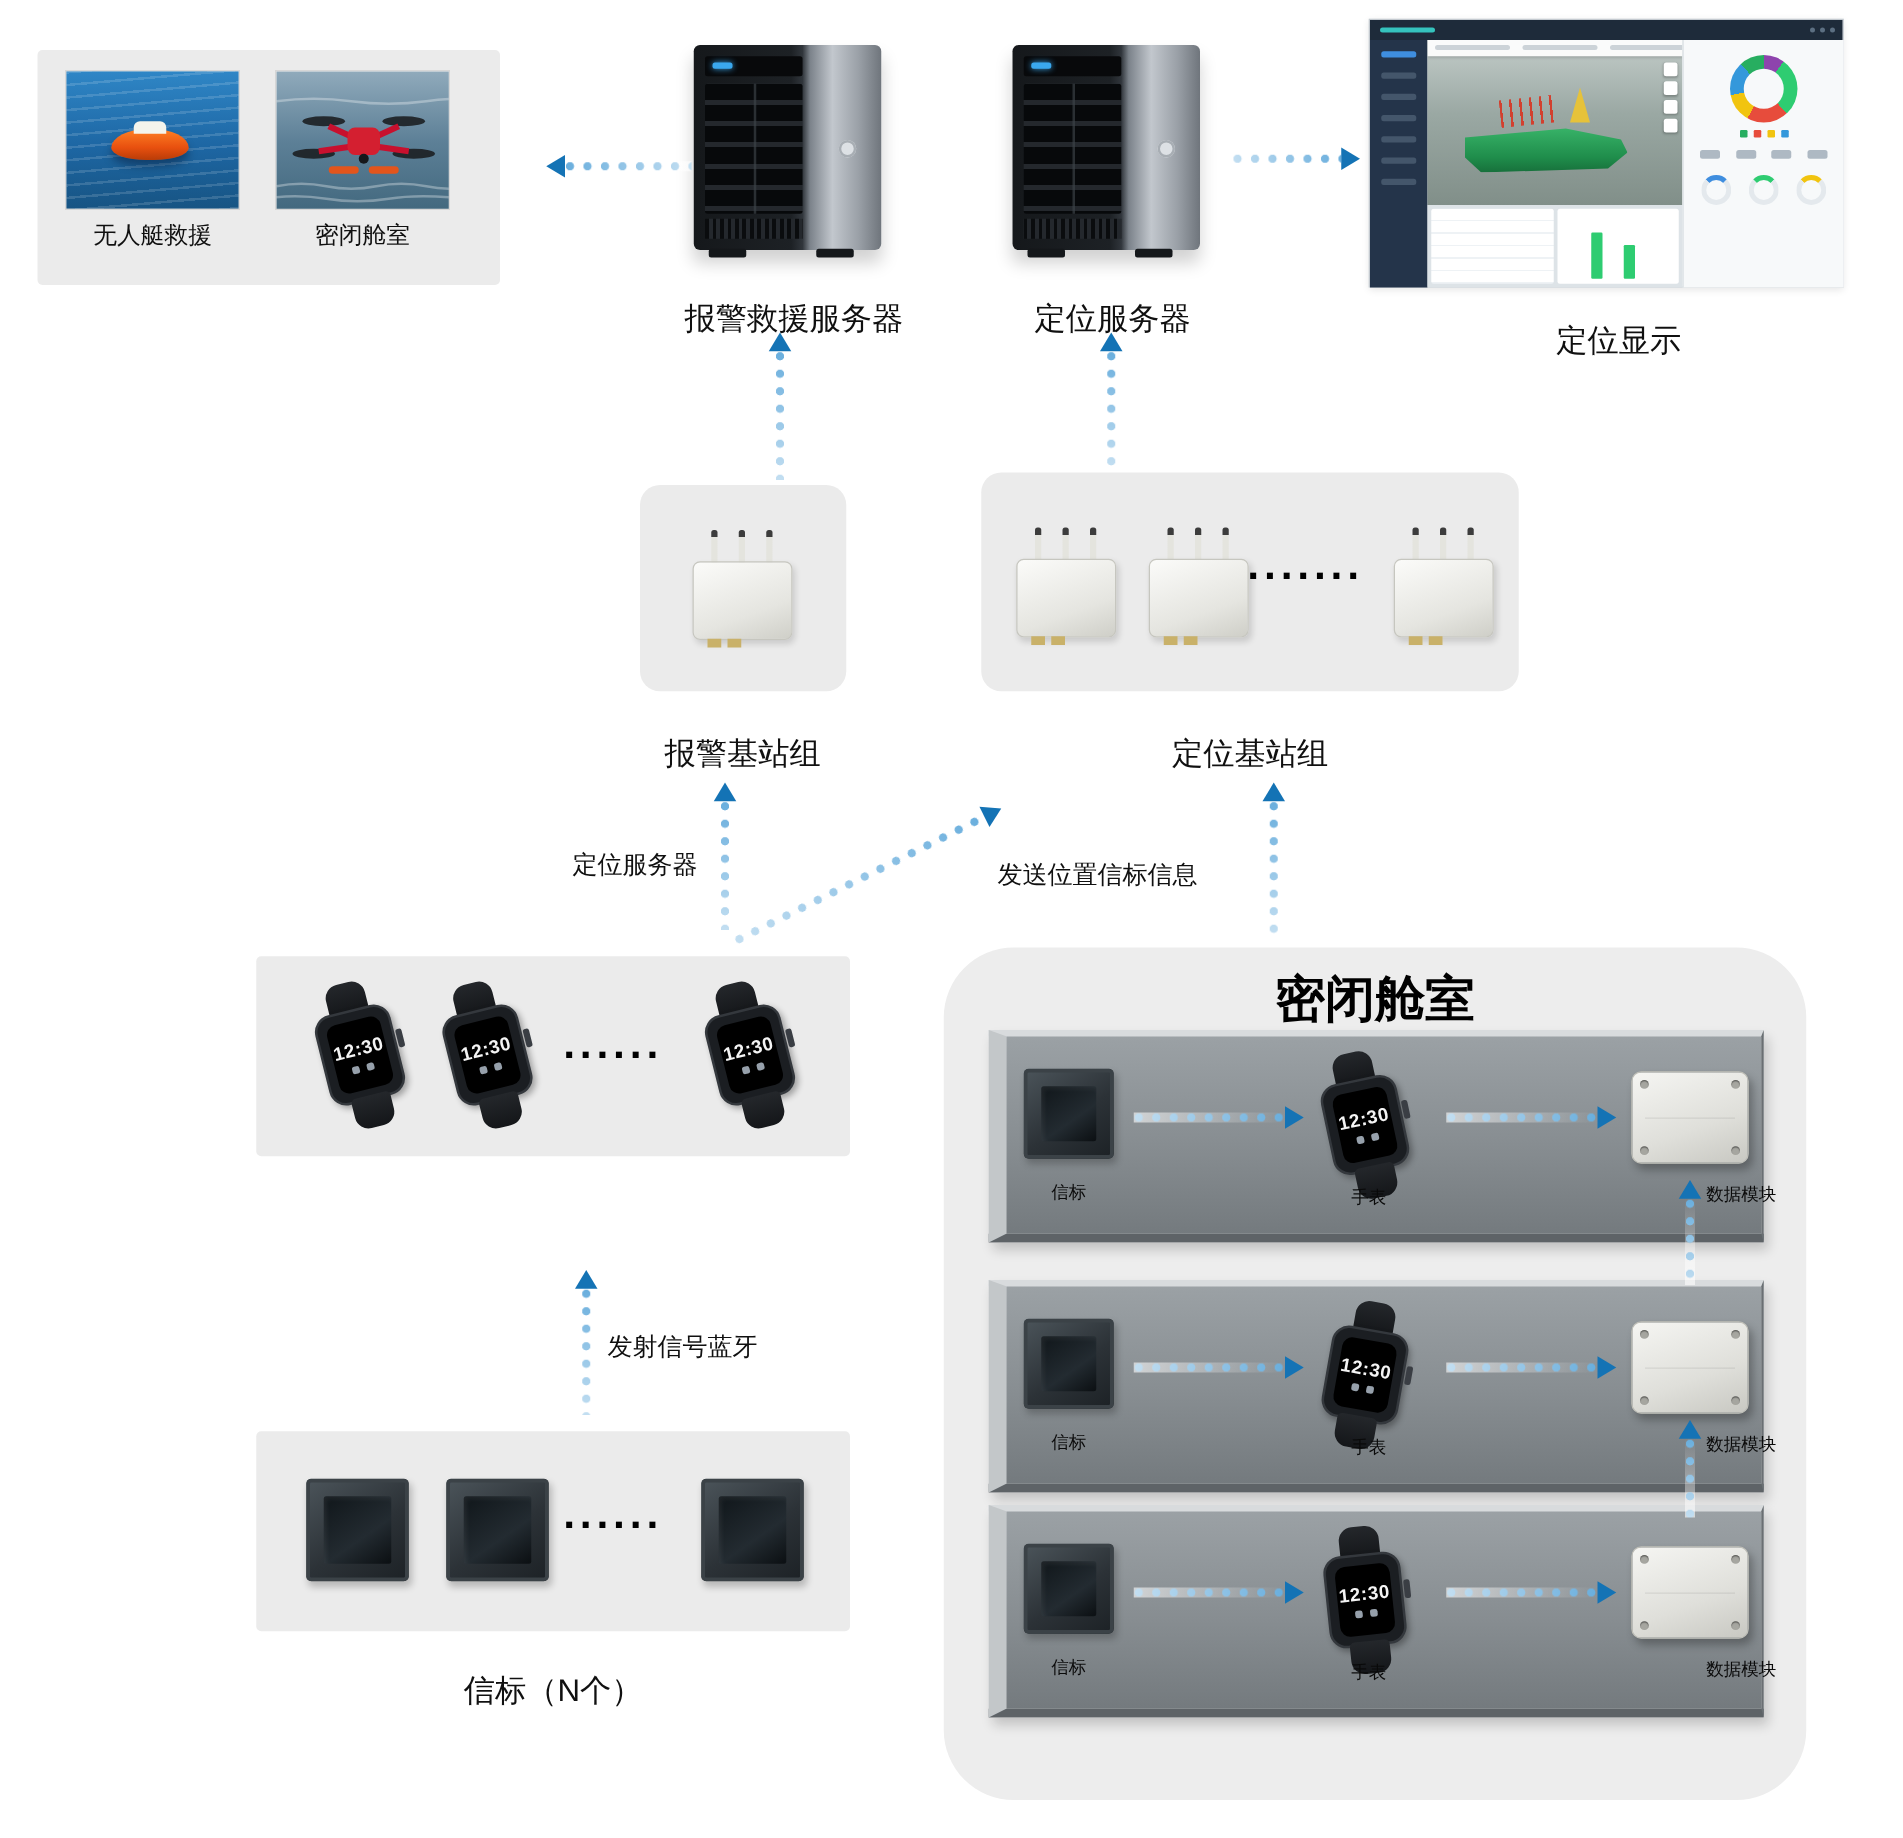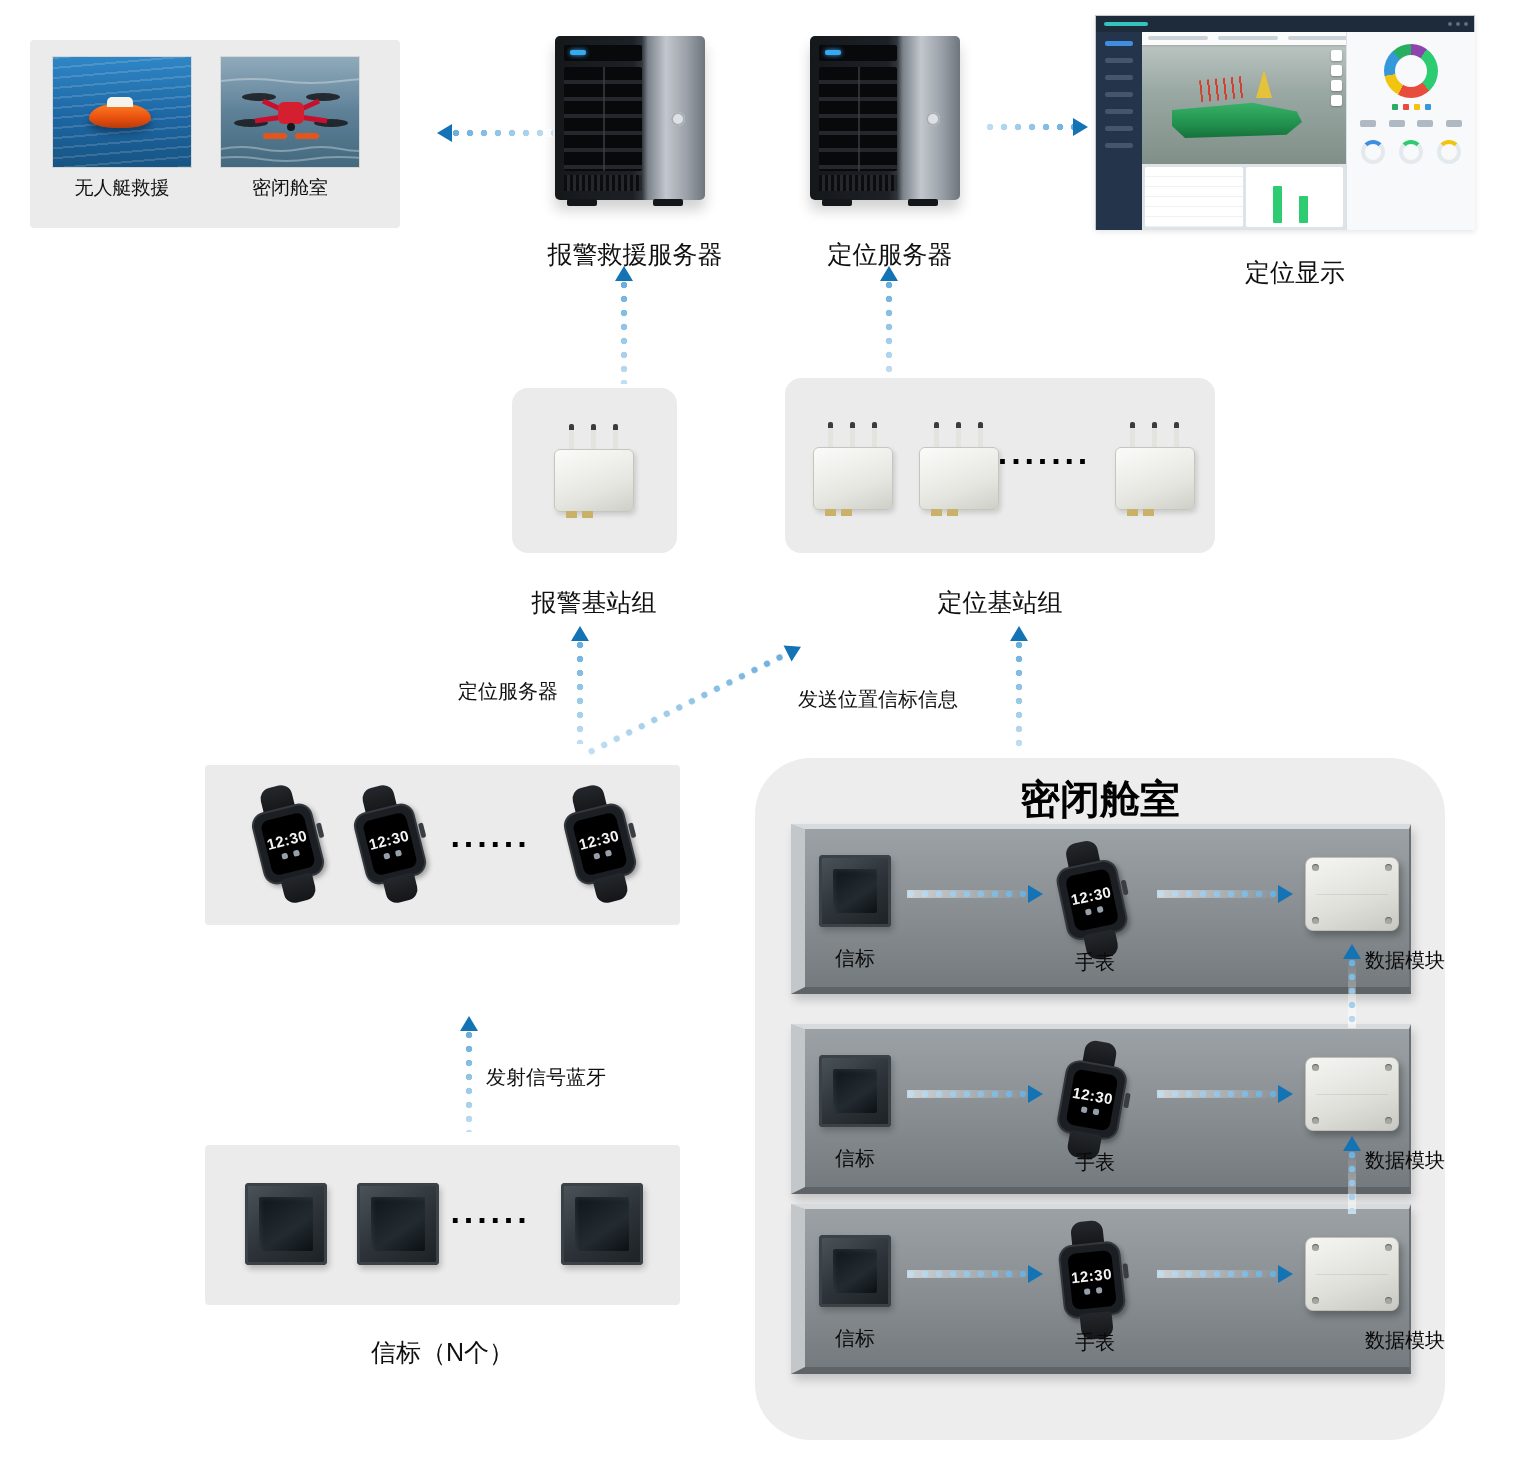--- a/index.html
+++ b/index.html
@@ -151,21 +151,21 @@
   
   .cabin { position: absolute; background: #ededed; border-radius: 56px; }
   .cabin-title { position: absolute; top: 14px; left: 0; width: 100%; text-align: center; font-size: 40px; font-weight: 700; color: #000; }
   .cpanel {
     position: absolute; width: 620px; height: 170px;
     background: linear-gradient(180deg, #9ba1a5 0%, #878d91 55%, #747a7e 100%);
     border-left: 14px solid #c3c7c9; border-top: 5px solid #d8dbdd;
     border-bottom: 7px solid #5e6367; border-right: 2px solid #6a6f73;
     box-shadow: 3px 6px 9px rgba(0,0,0,.18);
   }
-  .plabel { position: absolute; font-size: 20px; color: #0a0a0a; text-align: center; }
+  .plabel { position: absolute; font-size: 14px; color: #0a0a0a; text-align: center; }
   .plabel.nowrap { white-space: nowrap; text-align: left; font-family: Liberation Serif, serif; }
 
   
   .dash { position: absolute; width: 380px; height: 215px; background: #e8ecef; border: 1px solid #c4cad0; box-shadow: 0 2px 6px rgba(0,0,0,.10); }
   .dtop { position: absolute; left: 0; top: 0; width: 100%; height: 16px; background: #1e2b3a; display: flex; align-items: center; justify-content: flex-end; gap: 4px; padding-right: 6px; }
   .dtop::before { content: ""; position: absolute; left: 8px; top: 6px; width: 44px; height: 4px; background: #35c3bd; border-radius: 2px; }
   .wdot { width: 4px; height: 4px; border-radius: 50%; background: #5c6f82; display: block; }
   .dside { position: absolute; left: 0; top: 16px; width: 46px; height: 198px; background: #24344a; padding-top: 9px; }
   .dside b { display: block; width: 28px; height: 5px; margin: 0 auto 12px; background: #44566b; border-radius: 2px; }
   .dside b.active { background: #3f8edf; }

